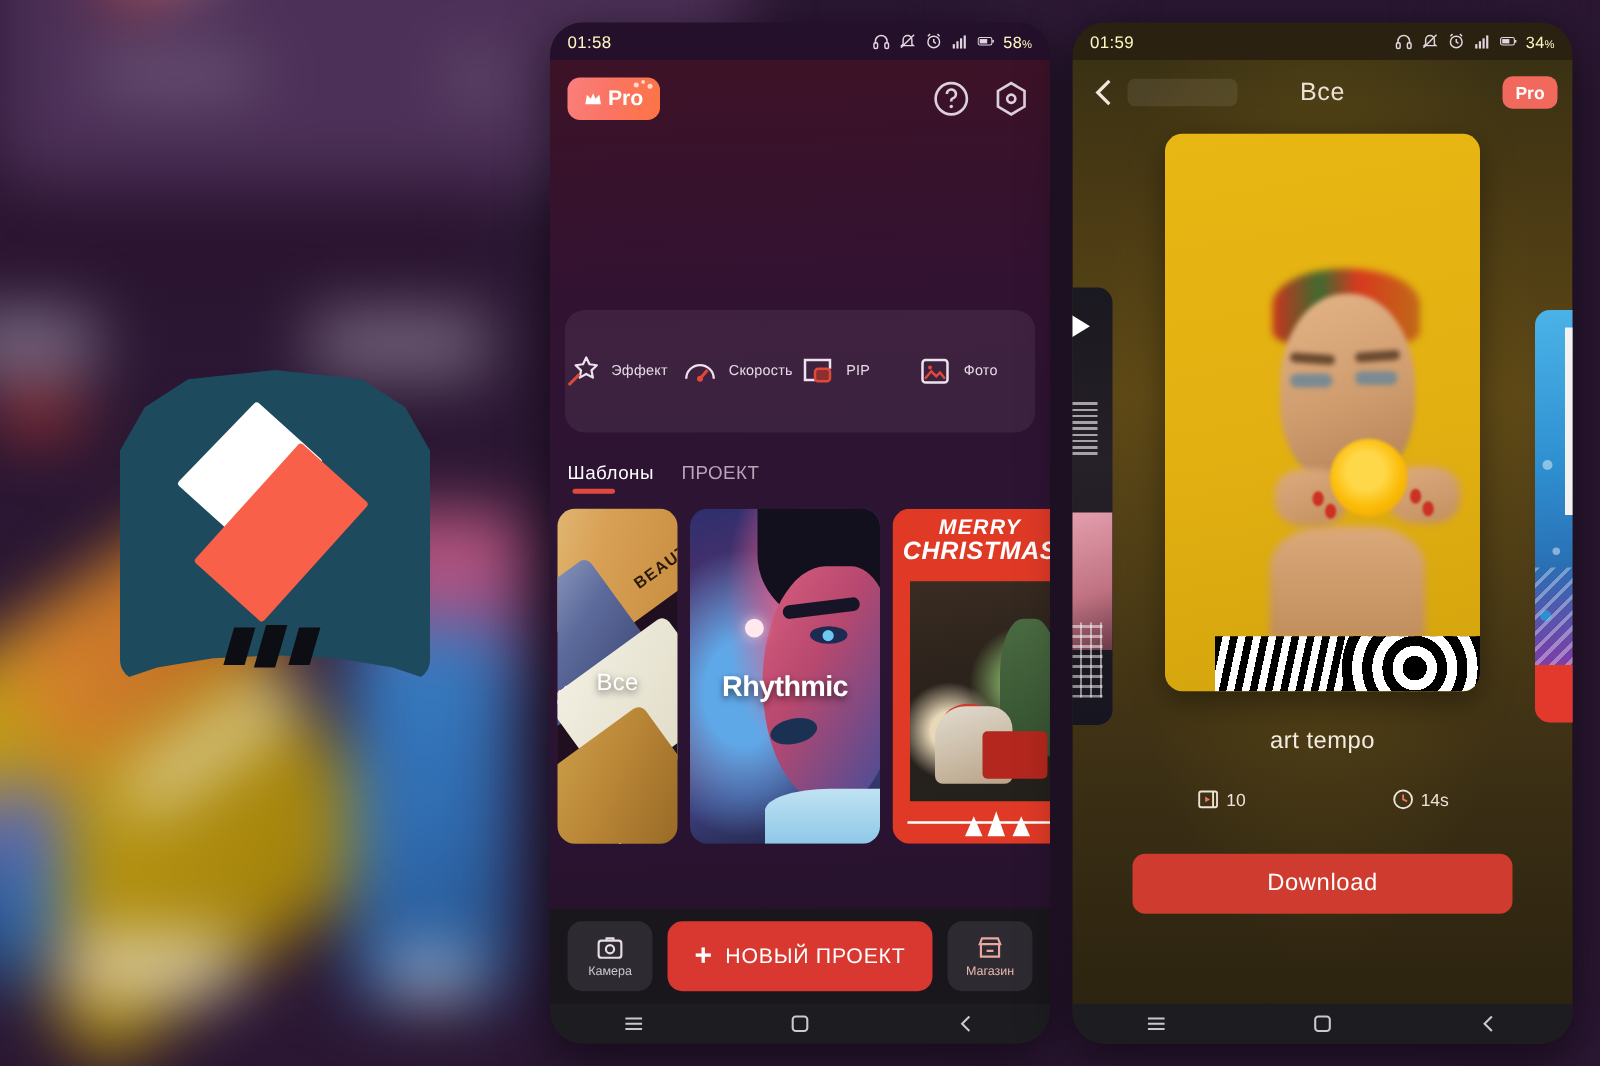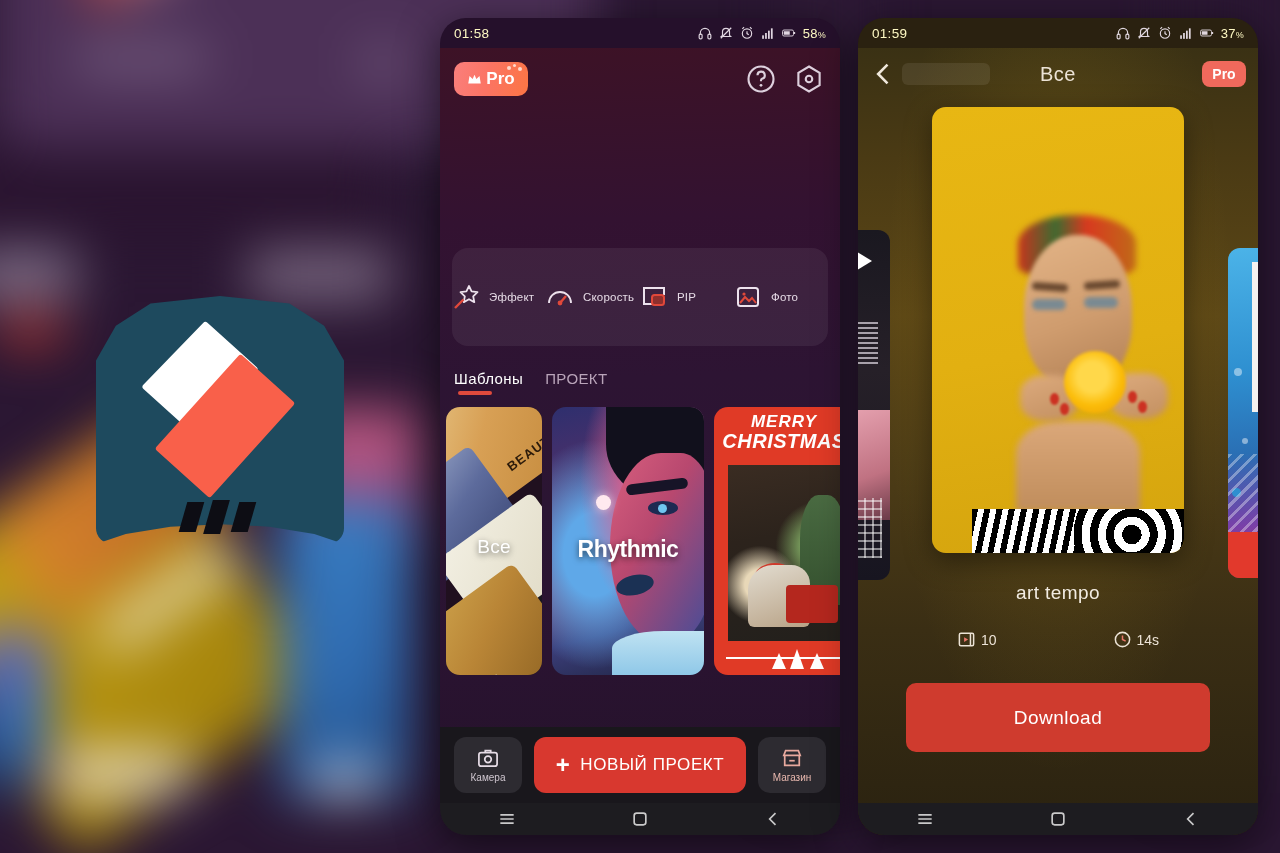--- a/index.html
+++ b/index.html
@@ -338,21 +338,21 @@
       repeating-linear-gradient(102deg, #000 0 6px, #fff 6px 12px);
     filter: blur(.6px); }
 
   .meta-title { text-align: center; color: #f2ece2; font-size: 19px; margin-top: 22px; position: relative; z-index: 3; letter-spacing: .4px; }
   .meta-row { display: flex; justify-content: center; gap: 116px; margin-top: 26px; position: relative; z-index: 3; }
   .meta-item { display: flex; align-items: center; gap: 5px; color: #ece3d6; font-size: 14px; }
   .meta-ico { width: 19px; height: 19px; }
 
   .dl-btn {
     position: relative; z-index: 3;
-    margin: 34px 48px 0 48px; height: 69px; border-radius: 10px; background: #cf3b2e;
+    margin: 34px 48px 0 48px; height: 48px; border-radius: 10px; background: #cf3b2e;
     display: flex; align-items: center; justify-content: center;
     color: #fff; font-size: 19px; letter-spacing: .5px;
   }
 </style>
 </head>
 <body>
 
 <div id="stage">
 
   <div class="bg-root">
@@ -609,21 +609,21 @@
             <rect x="2" y="16" width="3" height="6"></rect>
             <rect x="7" y="12" width="3" height="10"></rect>
             <rect x="12" y="8" width="3" height="14"></rect>
             <rect x="17" y="4" width="3" height="18"></rect>
           </svg>
         <svg class="sb-ico" viewBox="0 0 28 14" fill="none" stroke="#efe6ef" stroke-width="1.8">
             <rect x="1" y="1" width="22" height="12" rx="3"></rect>
             <rect x="3.5" y="3.5" width="11.5" height="7" fill="#efe6ef" stroke="none"></rect>
             <path d="M25 5v4" stroke-width="2.6"></path>
           </svg>
-        <span class="sb-pct"><span>37</span><small>%</small></span>
+        <span class="sb-pct"><span>34</span><small>%</small></span>
       </span>
     </div>
 
     <div class="right-body">
 
       <div class="rhdr">
         <svg class="rhdr-back" viewBox="0 0 24 24" fill="none" stroke="#f0e8dc" stroke-width="2.2">
             <path d="M15 4l-8 8 8 8"></path>
           </svg>
         <div class="rhdr-ghost"></div>

